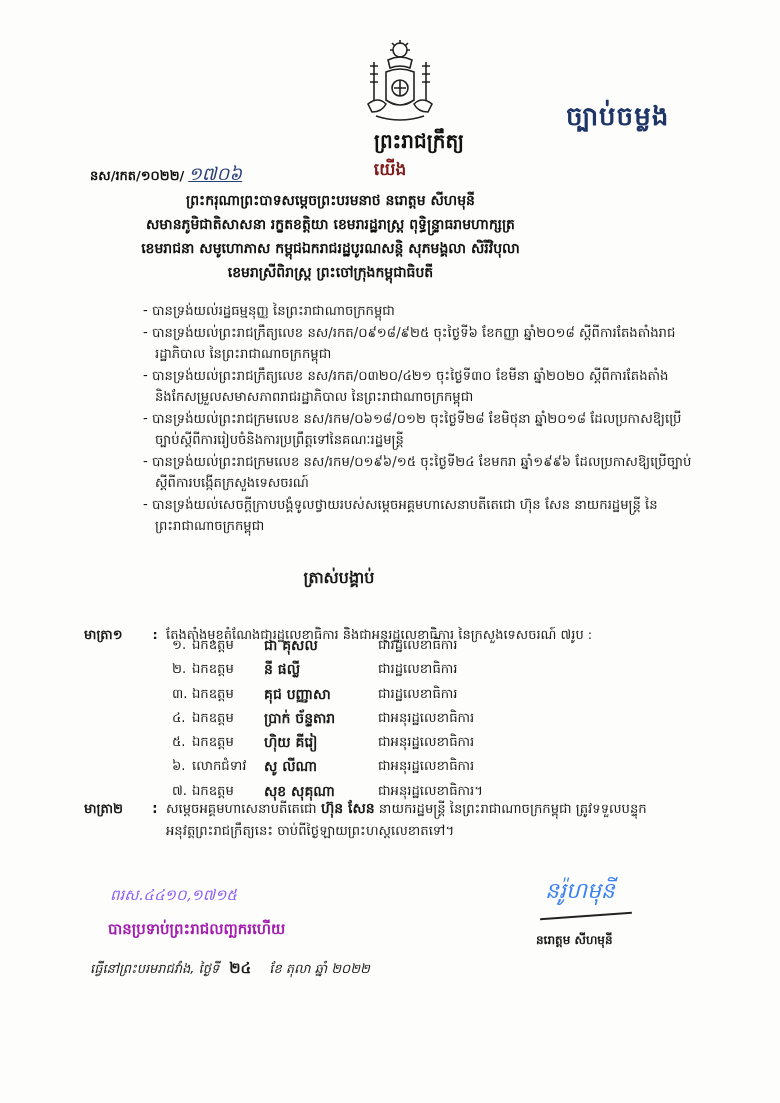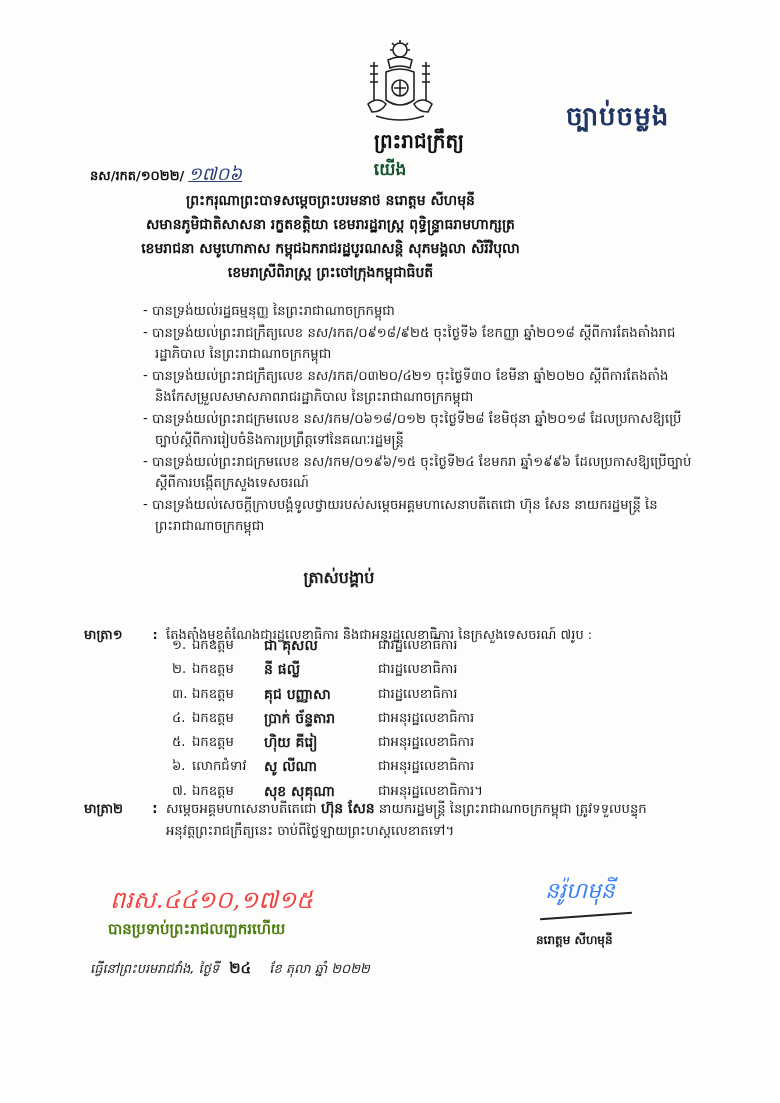--- a/index.html
+++ b/index.html
@@ -4,42 +4,42 @@
 <style>
   html, body { margin:0; padding:0; }
   body {
     width:780px; height:1103px; background:#fdfdfc; position:relative; overflow:hidden;
     font-family:"DejaVu Sans", "Liberation Sans", sans-serif; color:#1a1a1a;
   }
   .abs { position:absolute; }
   .emblem { left:358px; top:38px; width:84px; height:88px; }
   .stamp-copy { left:566px; top:100px; font-size:26px; font-weight:bold; color:#1e3566; letter-spacing:1px; }
   .title-decree { left:0; width:780px; top:128px; text-align:center; font-size:20px; font-weight:bold; color:#111;margin-left:29px; }
-  .title-we { left:0; width:780px; top:158px; text-align:center; font-size:17px; font-weight:bold; color:#14532d; }
+  .title-we { left:0; width:780px; top:158px; text-align:center; font-size:17px; font-weight:bold; color:#7f1d1d; }
   .ref-no { left:90px; top:162px; font-size:13px; font-weight:bold; color:#111; }
   .ref-hand { font-style:italic; font-weight:normal; font-size:18px; color:#2a3f7a; margin-left:4px;text-decoration:underline; }
   .king-lines { left:0; width:661px; top:188px; text-align:center; font-size:14px; font-weight:bold; line-height:24px; color:#111; }
   .king-lines div { white-space:nowrap; }
   .preamble { left:143px; top:300px; width:560px; font-size:13.2px; line-height:21.5px; }
   .preamble .item { padding-left:12px; text-indent:-12px; }
   .decree-head { left:17px; width:644px; top:567px; text-align:center; font-size:16px; font-weight:bold; }
   .art1 { left:84px; top:605px; width:640px; font-size:13px; line-height:22px;margin-top:19px; }
   .art-label { display:inline-block; width:60px; font-weight:bold; }
   .art-colon { display:inline-block; width:22px; text-align:center; font-weight:bold; }
   .officials { left:172px; top:633px; font-size:13.2px; line-height:24.3px; }
   .off-row { display:flex; white-space:nowrap; }
   .off-num { width:20px; }
   .off-title { width:72px; }
   .off-name { width:114px; font-weight:bold; font-size:14px; }
   .off-pos { width:180px; }
   .art2 { left:84px; top:797px; width:650px; font-size:13.2px; line-height:22px; }
   .art2 .cont { padding-left:82px; }
   b.bold { font-weight:bold; font-size:14px; }
-  .hand-code { left:110px; top:885px; font-size:24px; font-style:italic; color:#ef4444; font-family:"DejaVu Serif", serif; }
-  .seal-line { left:108px; top:919px; font-size:15px; font-weight:bold; color:#4d7c0f; }
+  .hand-code { left:110px; top:885px; font-size:15px; font-style:italic; color:#8b5cf6; font-family:"DejaVu Serif", serif; }
+  .seal-line { left:108px; top:919px; font-size:15px; font-weight:bold; color:#a21caf; }
   .place-date { left:90px; top:958px; font-size:13px; font-style:italic; }
   .place-date .day { font-style:normal; font-weight:bold; margin:0 18px 0 10px; font-size:15px; }
   .signature { left:545px; top:877px; font-size:22px; font-style:italic; color:#3b82f6; font-family:"DejaVu Serif", serif; }
   .sign-line { left:540px; top:915px; width:92px; height:2px; background:#222; transform:rotate(-4deg); }
   .king-name { left:536px; top:932px; font-size:12px; font-weight:bold; }
 </style>
 </head>
 <body>
 
 <div class="abs emblem">

